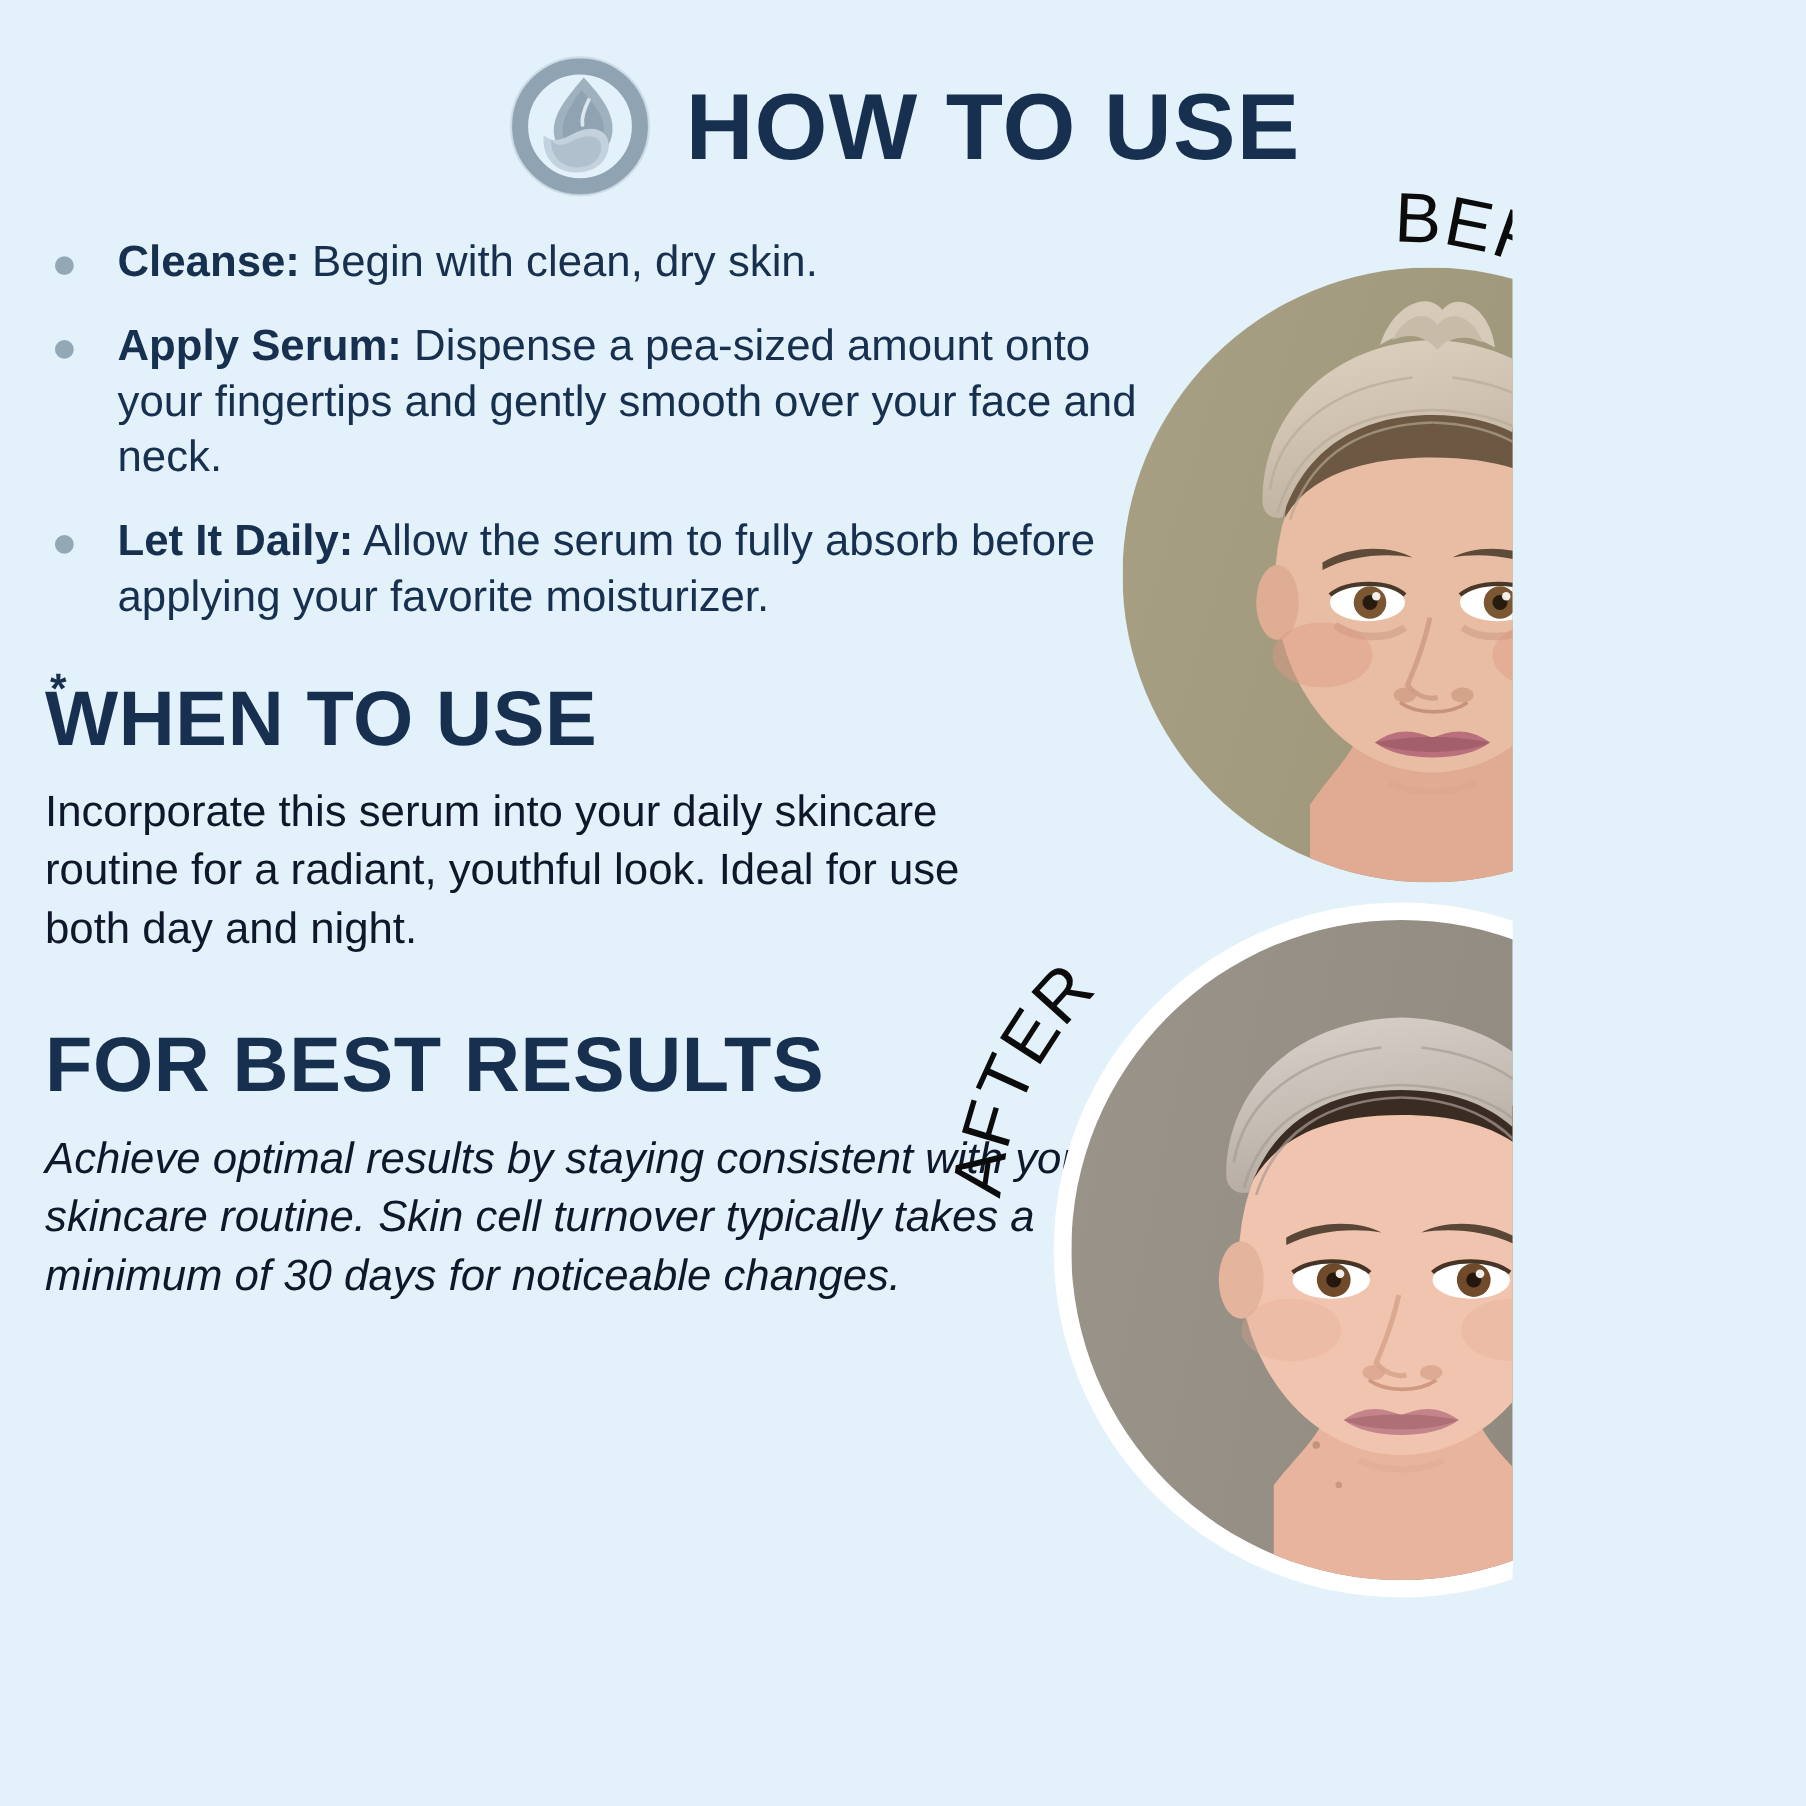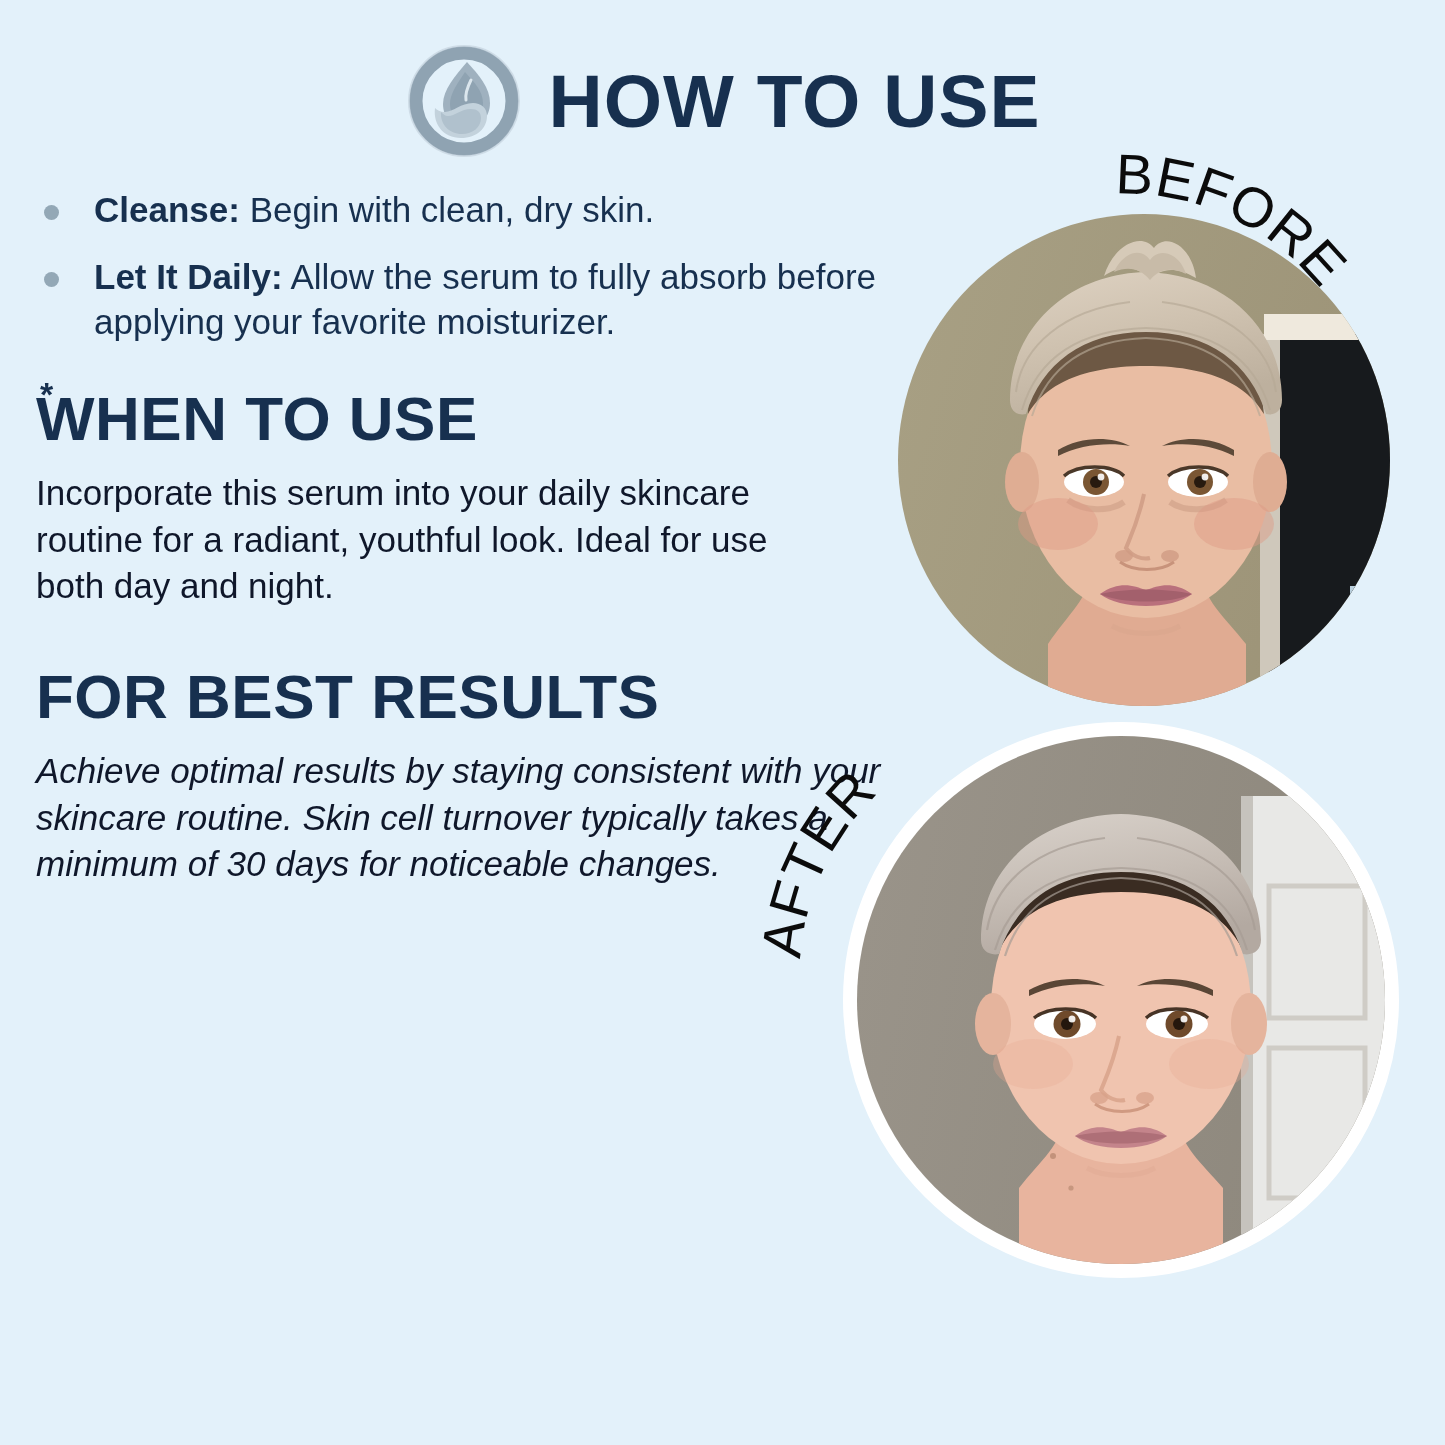--- a/index.html
+++ b/index.html
@@ -2,21 +2,21 @@
 <html><head>
 <meta charset="utf-8">
 <style>
   html, body {
     margin: 0;
     padding: 0;
     background: #e3f1fa;
   }
   .page {
     position: relative;
-    width: 1445px;
+    width: 1210px;
     height: 1445px;
     background: #e3f1fa;
     overflow: hidden;
     font-family: "Liberation Sans", sans-serif;
     color: #17304f;
   }
 
   
   .header {
     position: absolute;
@@ -187,20 +187,24 @@
     </div>
     <div class="header-title">HOW TO USE</div>
   </div>
 
   <div class="content">
 
     <ul class="steps">
       <li>
         <span class="dot"></span>
         <b>Cleanse:</b><span> Begin with clean, dry skin.</span>
+      </li>
+      <li>
+        <span class="dot"></span>
+        <b>Apply Serum:</b><span> Dispense a pea-sized amount onto your fingertips and gently smooth over your face and neck.</span>
       </li>
       <li>
         <span class="dot"></span>
         <b>Let It Daily:</b><span> Allow the serum to fully absorb before applying your favorite moisturizer.</span>
       </li>
     </ul>
 
     <div class="note">
       <span class="star">*</span>
     </div>

